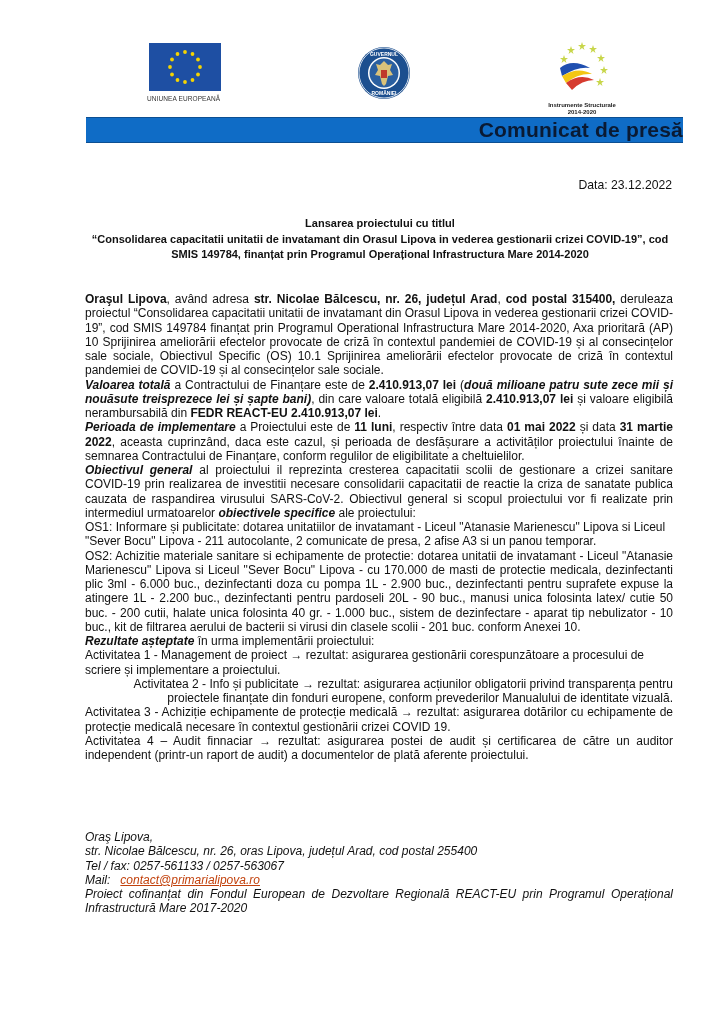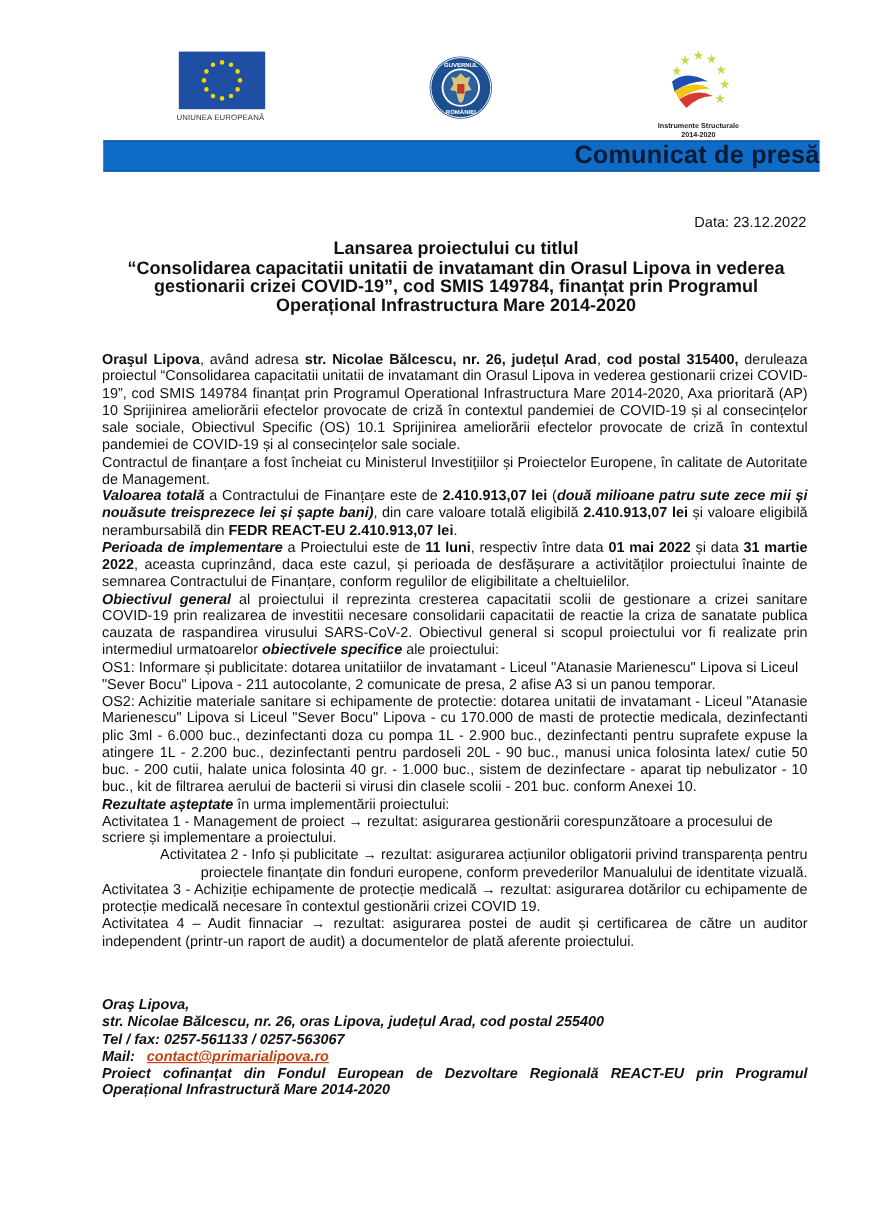--- a/index.html
+++ b/index.html
@@ -14,31 +14,31 @@
     .logo-is { position: absolute; left: 538px; top: 40px; width: 88px; }
     .is-caption { font-size: 6px; font-weight: bold; text-align: center; color: #222; line-height: 7px; margin-top: 2px; }
 
     .banner { position: absolute; left: 86px; top: 117px; width: 597px; height: 26px;
               background: #0f6cc6; border-top: 1px solid #0d4f92; border-bottom: 1px solid #0d4f92;
               display: flex; align-items: center; justify-content: flex-end; box-sizing: border-box; }
     .banner-title { font-size: 21px; font-weight: bold; color: #0a1a33; letter-spacing: 0.2px; }
 
     .date { position: absolute; right: 52px; top: 178px; font-size: 12.2px; color: #111; }
 
-    .title-block { position: absolute; left: 85px; width: 590px; top: 200px;
-                   text-align: center; font-weight: bold; font-size: 15px; line-height: 15.6px; }
+    .title-block { position: absolute; left: 85px; width: 590px; top: 216px;
+                   text-align: center; font-weight: bold; font-size: 11px; line-height: 15.6px; }
 
     .body { position: absolute; left: 85px; width: 588px; top: 292px;
             font-size: 12px; line-height: 14.25px; text-align: justify; }
     .body p { margin: 0; }
     .body b, .body strong { font-weight: bold; }
     .bi { font-weight: bold; font-style: italic; }
 
     .footer { position: absolute; left: 85px; width: 588px; top: 830px;
-              font-size: 12px; line-height: 14.3px; font-weight: bold; font-style: italic; text-align: justify; }
+              font-size: 12px; line-height: 14.3px; font-weight: normal; font-style: italic; text-align: justify; }
     .footer p { margin: 0; }
     .footer a { color: #c2410c; text-decoration: underline; }
   </style>
 </head>
 <body>
 
 <div class="logos">
   <div class="logo-eu">
     <div class="eu-flag">
       <svg width="72" height="48" viewBox="0 0 72 48" id="eu-stars">
@@ -102,21 +102,20 @@
 
 <div class="title-block">
   <div>Lansarea proiectului cu titlul</div>
   <div>“Consolidarea capacitatii unitatii de invatamant din Orasul Lipova in vederea gestionarii crizei COVID-19”, cod SMIS 149784, finanțat prin Programul Operațional Infrastructura Mare 2014-2020</div>
 </div>
 
 <div class="body">
   <p>
     <b>Oraşul Lipova</b><span>, având adresa </span><b>str. Nicolae Bălcescu, nr. 26, județul Arad</b><span>, </span><b>cod postal 315400,</b><span> deruleaza proiectul “Consolidarea capacitatii unitatii de invatamant din Orasul Lipova in vederea gestionarii crizei COVID-19”, cod SMIS 149784 finanțat prin Programul Operational Infrastructura Mare 2014-2020, Axa prioritară (AP) 10 Sprijinirea ameliorării efectelor provocate de criză în contextul pandemiei de COVID-19 și al consecințelor sale sociale, Obiectivul Specific (OS) 10.1 Sprijinirea ameliorării efectelor provocate de criză în contextul pandemiei de COVID-19 și al consecințelor sale sociale.</span>
   </p>
-  <p>Contractul de finanțare a fost încheiat cu Ministerul Investițiilor și Proiectelor Europene, în calitate de Autoritate de Management.</p>
   <p>
     <span class="bi">Valoarea totală</span><span> a Contractului de Finanțare este de </span><b>2.410.913,07 lei</b><span> (</span><span class="bi">două milioane patru sute zece mii și nouăsute treisprezece lei și șapte bani)</span><span>, din care valoare totală eligibilă </span><b>2.410.913,07  lei</b><span> și valoare eligibilă nerambursabilă din </span><b>FEDR REACT-EU 2.410.913,07  lei</b><span>.</span>
   </p>
   <p>
     <span class="bi">Perioada de implementare</span><span> a Proiectului este de </span><b>11 luni</b><span>, respectiv între data </span><b>01 mai 2022</b><span> și data </span><b>31 martie 2022</b><span>, aceasta cuprinzând, daca este cazul, și perioada de desfășurare a activităților proiectului înainte de semnarea Contractului de Finanțare, conform regulilor de eligibilitate a cheltuielilor.</span>
   </p>
   <p>
     <span class="bi">Obiectivul general</span><span> al proiectului il reprezinta cresterea capacitatii scolii de gestionare a crizei sanitare COVID-19 prin realizarea de investitii necesare consolidarii capacitatii de reactie la criza de sanatate publica cauzata de raspandirea virusului SARS-CoV-2. Obiectivul general si scopul proiectului vor fi realizate prin intermediul urmatoarelor </span><span class="bi">obiectivele specifice</span><span> ale proiectului:</span>
   </p>
   <p style="text-align:left">OS1: Informare și publicitate: dotarea unitatiilor de invatamant - Liceul "Atanasie Marienescu" Lipova si Liceul "Sever Bocu" Lipova - 211 autocolante, 2 comunicate de presa, 2 afise A3 si un panou temporar.</p>
@@ -131,14 +130,14 @@
 </div>
 
 <div class="footer">
   <p>Oraş Lipova,</p>
   <p>str. Nicolae Bălcescu, nr. 26, oras Lipova, județul Arad, cod postal 255400</p>
   <p>Tel / fax: 0257-561133 / 0257-563067</p>
   <p>
     <span>Mail:</span>&nbsp;&nbsp;
     <a href="mailto:contact@primarialipova.ro">contact@primarialipova.ro</a>
   </p>
-  <p>Proiect cofinanțat din Fondul European de Dezvoltare Regională REACT-EU prin  Programul Operațional Infrastructură Mare 2014-2020</p>
+  <p>Proiect cofinanțat din Fondul European de Dezvoltare Regională REACT-EU prin  Programul Operațional Infrastructură Mare 2017-2020</p>
 </div>
 
 </body></html>

